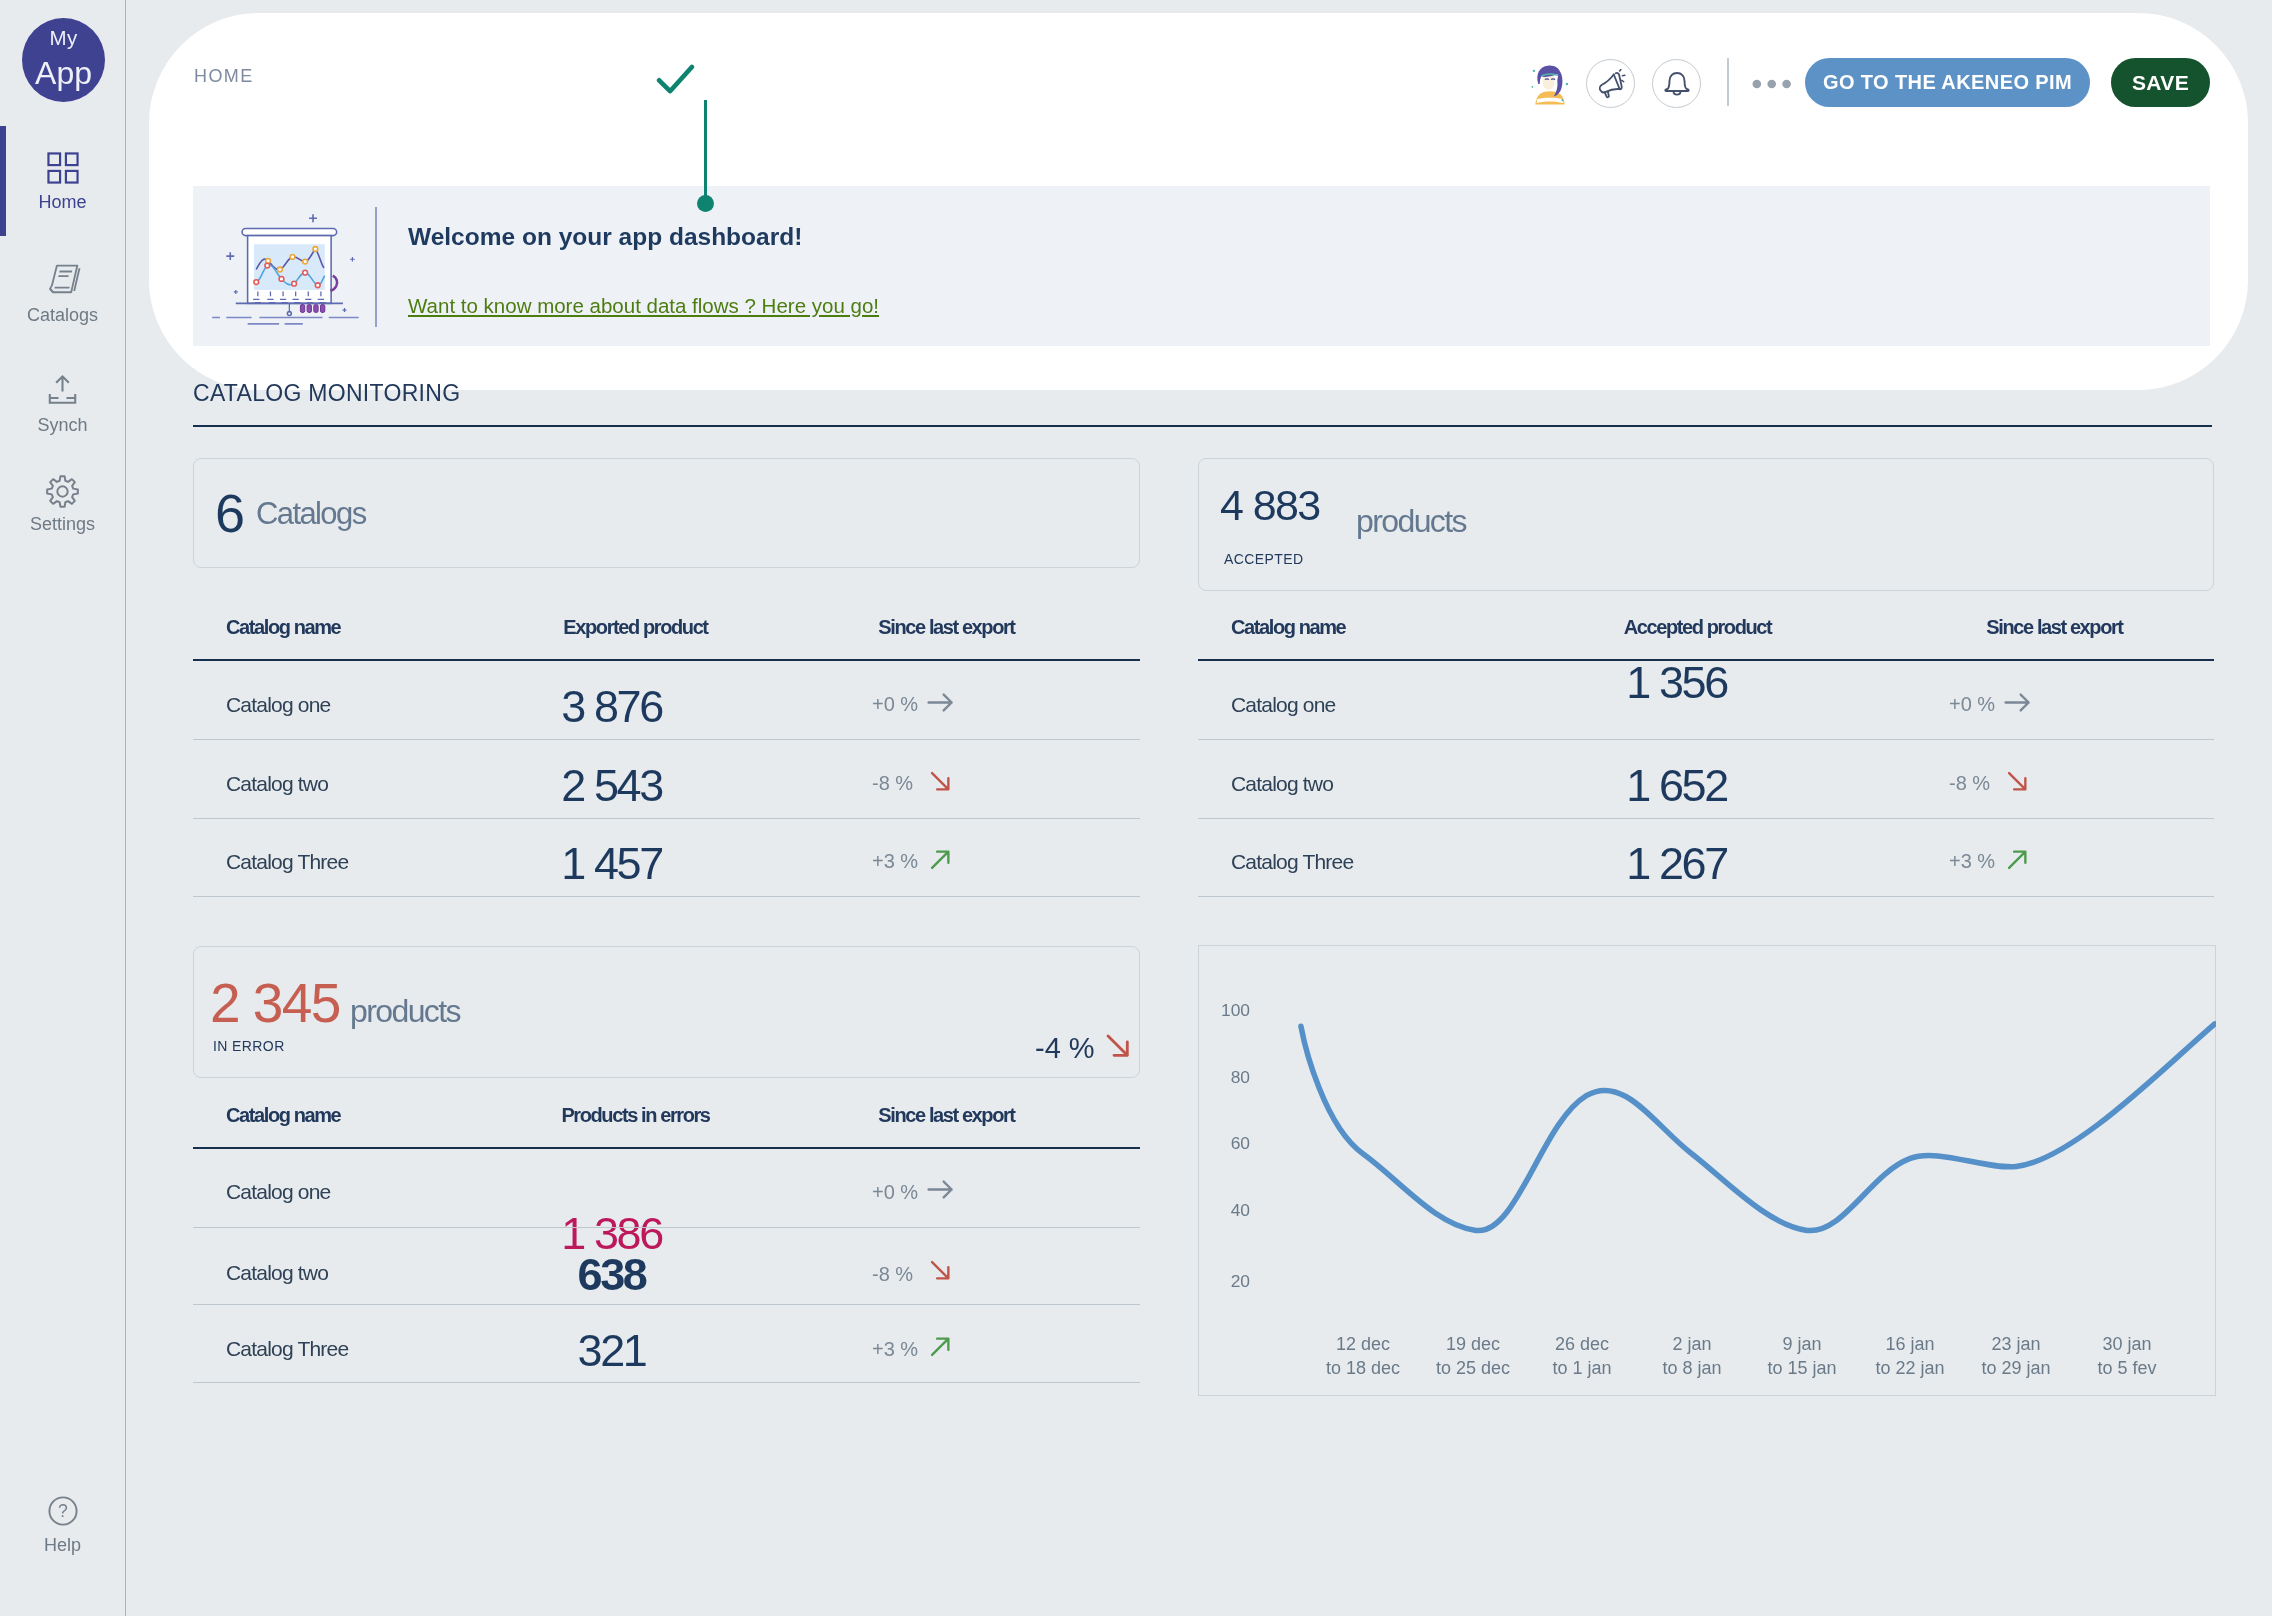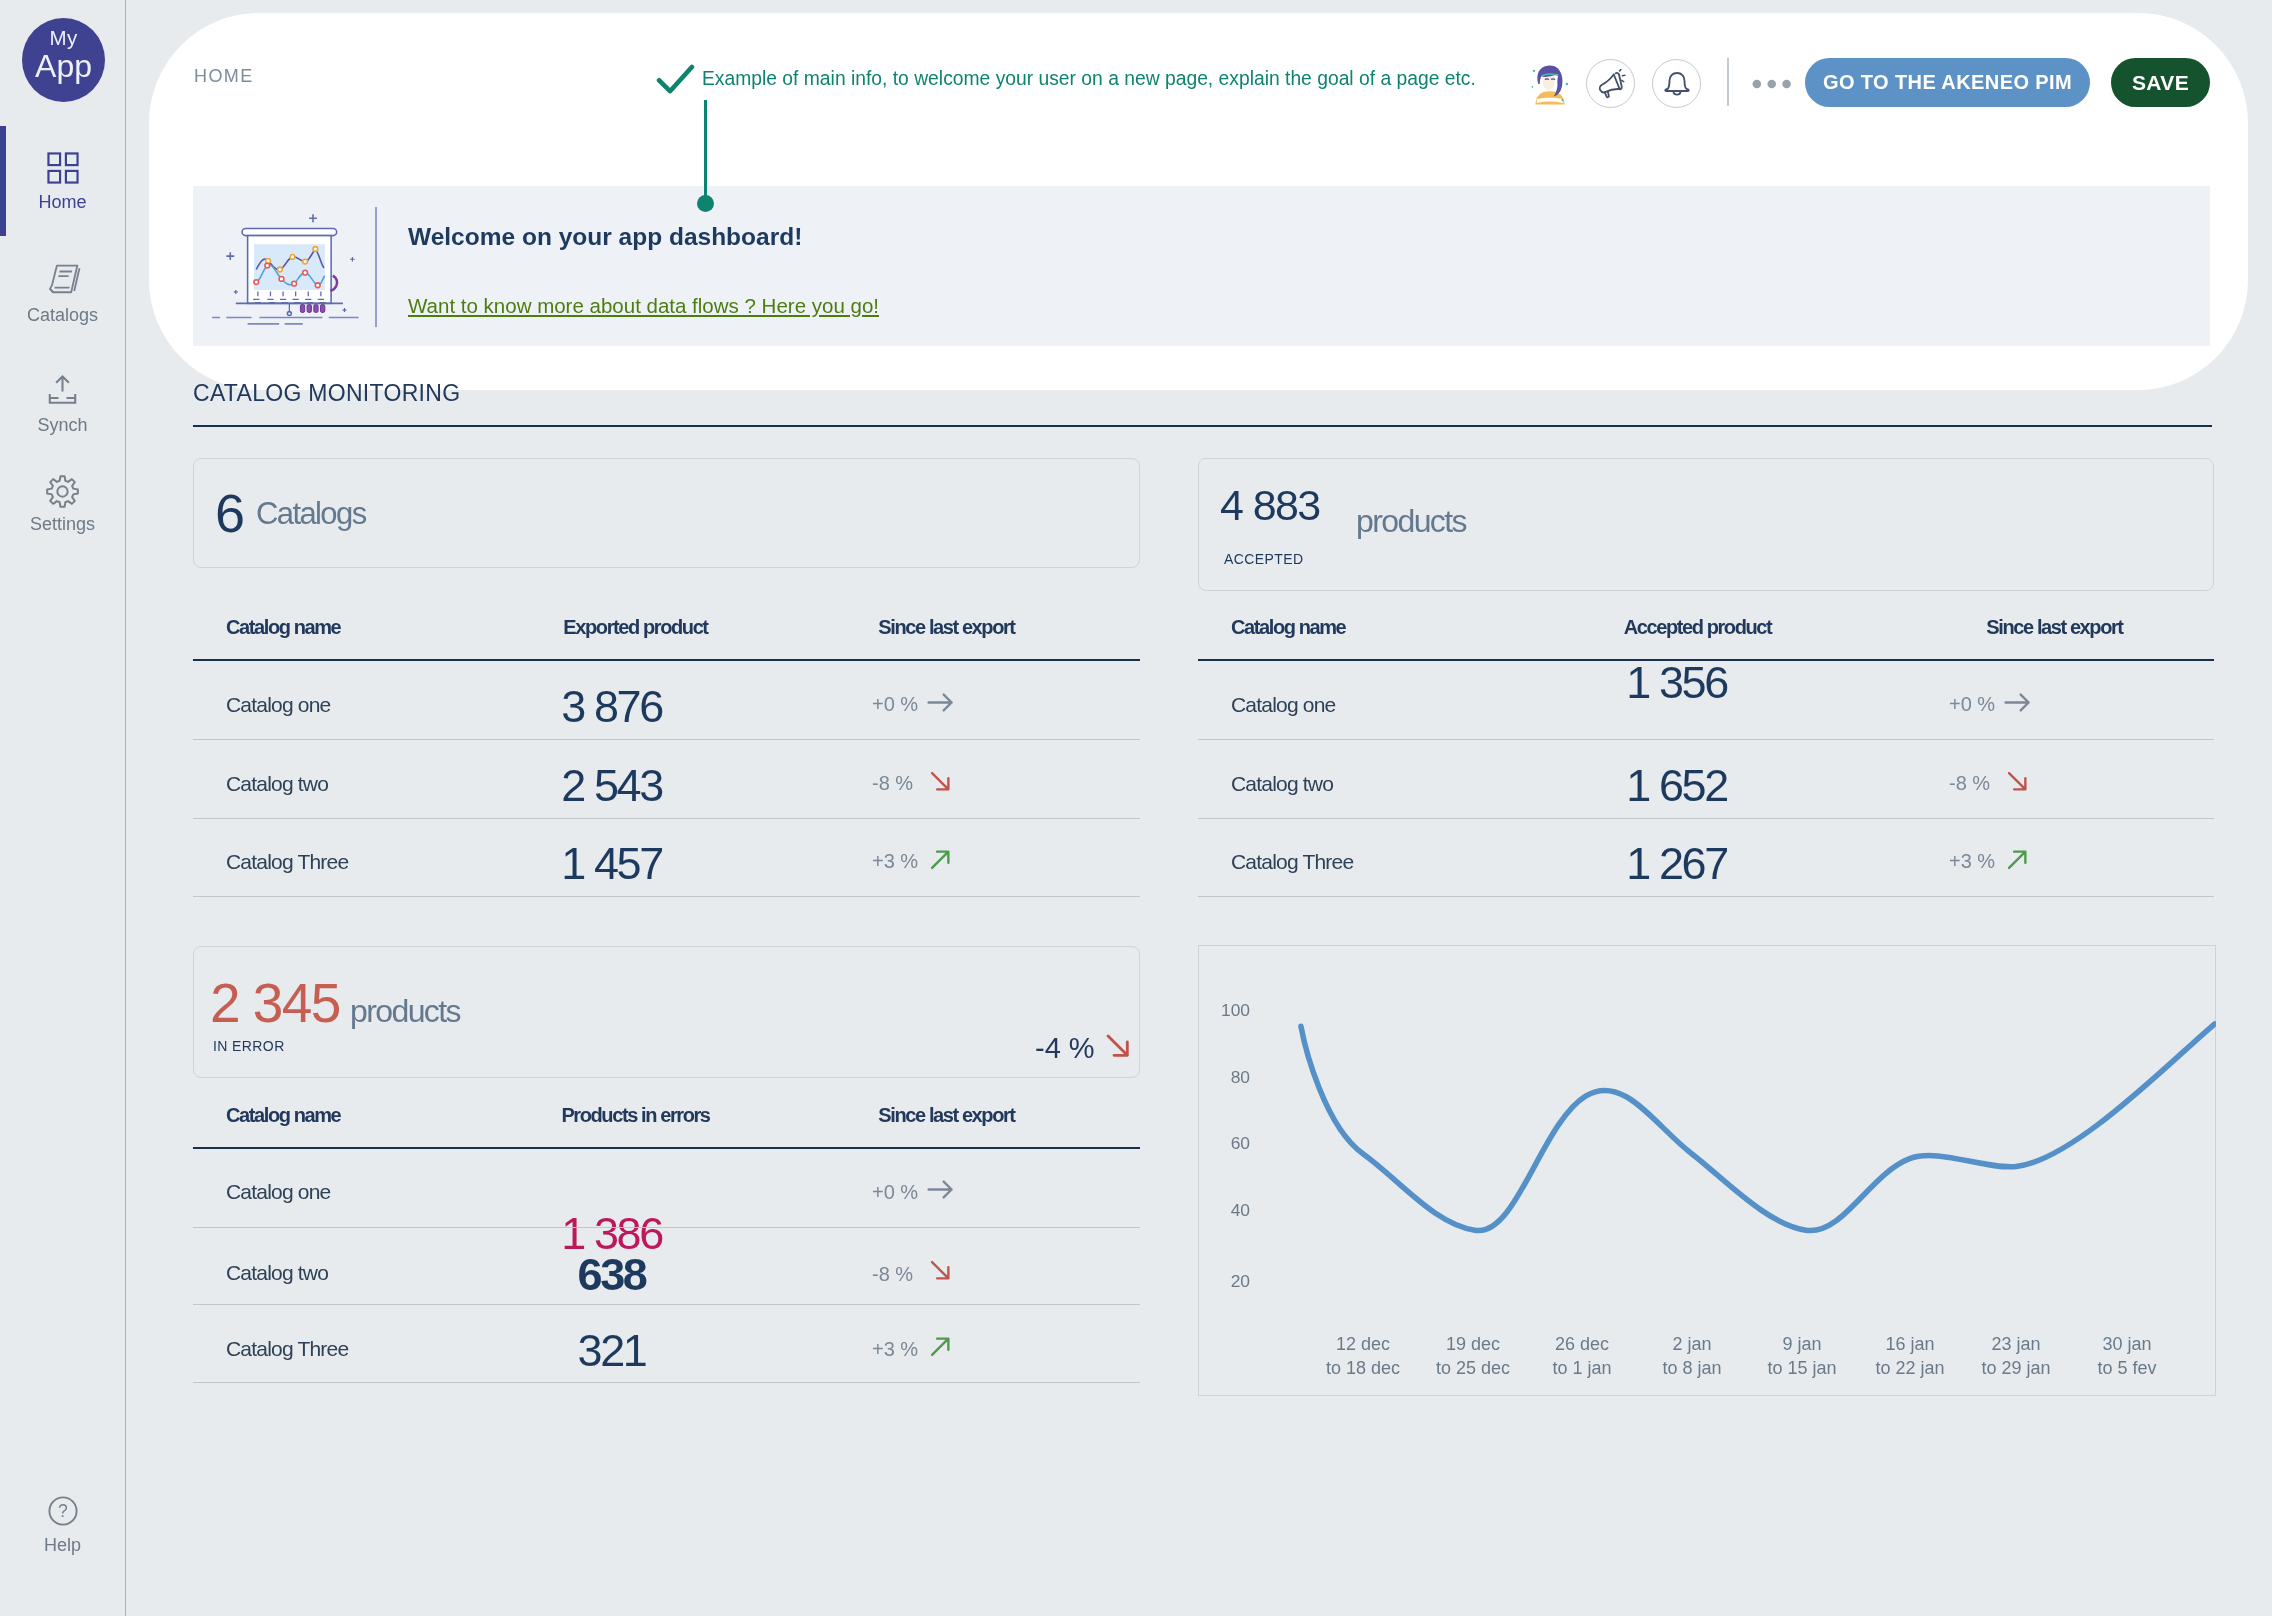--- a/index.html
+++ b/index.html
@@ -4,21 +4,21 @@
 <style>
   html,body{margin:0;padding:0;}
   body{width:2273px;height:1616px;background:#e7ebee;font-family:"Liberation Sans",sans-serif;}
   #root{position:relative;width:2273px;height:1616px;overflow:hidden;}
   .abs{position:absolute;}
   .blob{position:absolute;left:149px;top:13.4px;width:2099px;height:377px;background:#ffffff;border-radius:110px;}
   
   .sidebar{position:absolute;left:0;top:0;width:125px;height:1616px;background:#e7ebee;border-right:1.6px solid #aab3bb;}
   .logo{position:absolute;left:22px;top:18px;width:83px;height:84px;border-radius:50%;background:#3f4291;color:#eef0f8;text-align:center;}
   .logo .my{font-size:20.5px;margin-top:8px;letter-spacing:0.4px;}
-  .logo .app{font-size:32px;font-weight:normal;letter-spacing:0;line-height:1;}
+  .logo .app{font-size:32px;font-weight:normal;margin-top:7px;letter-spacing:0;line-height:1;}
   .activebar{position:absolute;left:0;top:126px;width:6.3px;height:110px;background:#3c4190;}
   .navlab{position:absolute;width:125px;text-align:center;font-size:18px;color:#6e7a85;}
   .navlab.active{color:#3d4290;}
   .navicon{position:absolute;}
   
   .home-crumb{position:absolute;left:194px;top:66px;font-size:18px;letter-spacing:1.4px;color:#7c8c9e;}
   .title{position:absolute;left:191px;top:110px;font-size:44px;color:#3e4491;letter-spacing:-0.6px;}
   .annot-text{position:absolute;left:702px;top:68px;font-size:19.3px;color:#0e8470;}
   .annot-line{position:absolute;left:704px;top:100px;width:3.2px;height:103px;background:#0e8470;z-index:6;}
   .annot-dot{position:absolute;left:697px;top:195px;width:17.4px;height:17.4px;border-radius:50%;background:#0e8470;z-index:6;}
@@ -98,21 +98,20 @@
   <svg class="navicon" style="left:47px;top:1495px;" width="32" height="32" viewBox="0 0 40 40">
     <circle cx="20" cy="20" r="17" fill="none" stroke="#76818c" stroke-width="2.4"></circle>
     <text x="20" y="28" font-size="22" fill="#76818c" text-anchor="middle" font-family="Liberation Sans,sans-serif">?</text>
   </svg>
   <div class="navlab" style="top:1535px;">Help</div>
 
   <div class="home-crumb">HOME</div>
   <svg class="abs" style="left:656px;top:63px;" width="39" height="33" viewBox="0 0 50 42">
     <path d="M4 22 L18 36 L46 5" fill="none" stroke="#0e8470" stroke-width="6" stroke-linecap="round" stroke-linejoin="round"></path>
   </svg>
-  <div class="annot-text">Example of main info, to welcome your user on a new page, explain the goal of a page etc.</div>
   <div class="annot-line"></div>
   <div class="annot-dot"></div>
 
   <div class="wpanel"></div>
   <svg class="abs" style="left:204px;top:197px;" width="166" height="130" viewBox="0 0 210 165">
     <g fill="none" stroke="#5e6bb0" stroke-width="2">
 
       <rect x="48" y="40" width="120" height="9" rx="4.5" fill="#fff"></rect>
 
       <rect x="55" y="49" width="106" height="86" fill="#fff"></rect>

